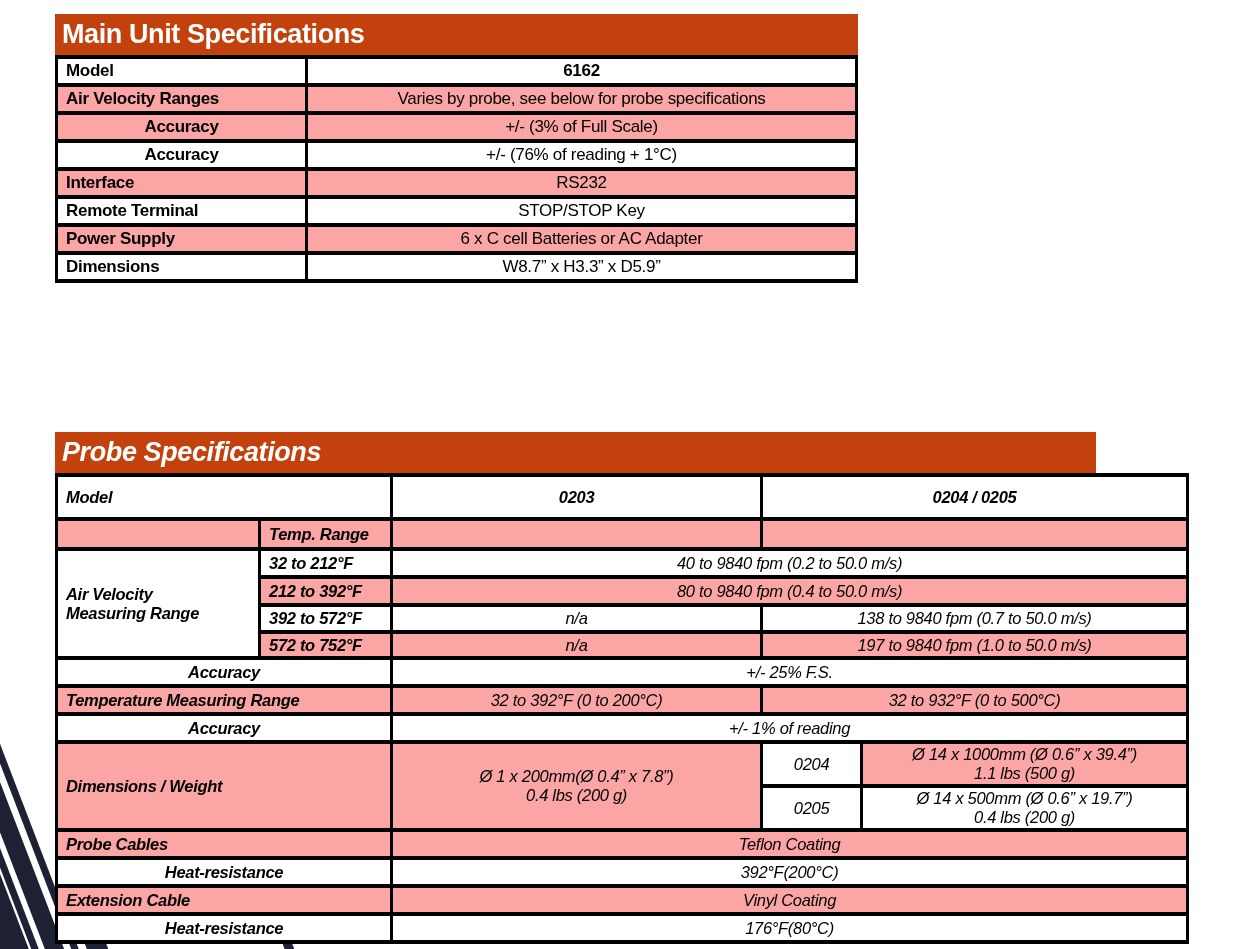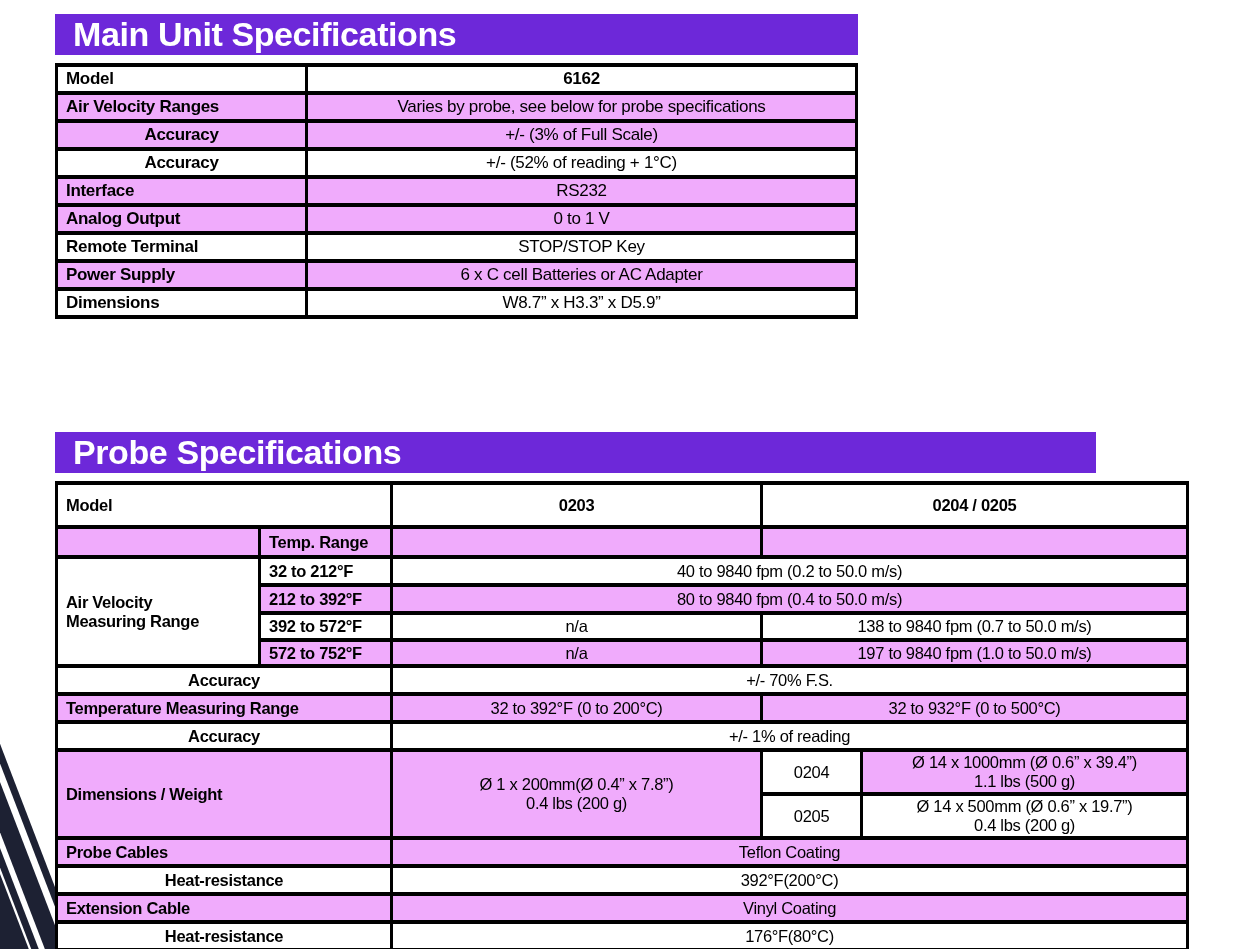--- a/index.html
+++ b/index.html
@@ -11,30 +11,30 @@
   .stripe{position:absolute;background:#1d2133;transform:rotate(-21deg);}
   .s1{left:12px;top:-36px;width:7px;height:420px;}
   .s2{left:-14px;top:-36px;width:18px;height:420px;}
   .s3{left:-28px;top:-36px;width:7px;height:420px;}
   .s4{left:-68px;top:-36px;width:36px;height:420px;}
   .s5{left:283px;top:299px;width:9px;height:50px;}
   .s6{left:86px;top:300px;width:20px;height:50px;}
 
   .tbl-wrap{position:absolute;background:#fff;z-index:1;}
   .main-wrap{left:55px;top:14px;width:803px;}
-  .probe-wrap{left:55px;top:432px;width:1041px;}
+  .probe-wrap{left:55px;top:432px;width:1041px;font-style:italic;}
 
-  .bar{background:#6d28d9;color:#fff;height:41px;line-height:41px;font-size:34px;font-weight:bold;
-       padding-left:18px;letter-spacing:-0.4px;white-space:nowrap;}
+  .bar{background:#c2410c;color:#fff;height:41px;line-height:41px;font-size:27px;font-weight:bold;
+       padding-left:7px;letter-spacing:-0.4px;white-space:nowrap;}
 
-  table{border-collapse:collapse;table-layout:fixed;width:100%;background:#fff;margin-top:8px;}
+  table{border-collapse:collapse;table-layout:fixed;width:100%;background:#fff;}
   td{border:3px solid #000;border-top-width:4px;border-bottom-width:4px;
      font-size:17px;letter-spacing:-0.3px;vertical-align:middle;overflow:hidden;}
   .probe-wrap td{font-size:16.5px;}
-  .g{background:#f0abfc;}
+  .g{background:#fca5a5;}
   .b{font-weight:bold;}
   .l{text-align:left;padding:0 8px;}
   .c{text-align:center;padding:0 4px;}
   .small{font-size:15.5px;line-height:1.13;}
   .r28{height:28px;} .r27{height:27px;} .r26{height:26px;} .r30{height:30px;} .r44{height:44px;}
 </style>
 </head>
 <body>
 
 <div class="page">
@@ -63,29 +63,25 @@
       <tr class="r28">
         <td class="l b g">Air Velocity Ranges</td>
         <td class="c g">Varies by probe, see below for probe specifications</td>
       </tr>
       <tr class="r28">
         <td class="c b g">Accuracy</td>
         <td class="c g">+/- (3% of Full Scale)</td>
       </tr>
       <tr class="r28">
         <td class="c b">Accuracy</td>
-        <td class="c">+/- (52% of reading + 1°C)</td>
+        <td class="c">+/- (76% of reading + 1°C)</td>
       </tr>
       <tr class="r28">
         <td class="l b g">Interface</td>
         <td class="c g">RS232</td>
-      </tr>
-      <tr class="r28">
-        <td class="l b g">Analog Output</td>
-        <td class="c g">0 to 1 V</td>
       </tr>
       <tr class="r28">
         <td class="l b">Remote Terminal</td>
         <td class="c">STOP/STOP Key</td>
       </tr>
       <tr class="r28">
         <td class="l b g">Power Supply</td>
         <td class="c g">6 x C cell Batteries or AC Adapter</td>
       </tr>
       <tr class="r28">
@@ -135,21 +131,21 @@
         <td class="c">n/a</td>
         <td colspan="2" class="c">138 to 9840 fpm (0.7 to 50.0 m/s)</td>
       </tr>
       <tr class="r26">
         <td class="l b g">572 to 752°F</td>
         <td class="c g">n/a</td>
         <td colspan="2" class="c g">197 to 9840 fpm (1.0 to 50.0 m/s)</td>
       </tr>
       <tr class="r28">
         <td colspan="2" class="c b">Accuracy</td>
-        <td colspan="3" class="c">+/- 70% F.S.</td>
+        <td colspan="3" class="c">+/- 25% F.S.</td>
       </tr>
       <tr class="r28">
         <td colspan="2" class="l b g">Temperature Measuring Range</td>
         <td class="c g">32 to 392°F (0 to 200°C)</td>
         <td colspan="2" class="c g">32 to 932°F (0 to 500°C)</td>
       </tr>
       <tr class="r28">
         <td colspan="2" class="c b">Accuracy</td>
         <td colspan="3" class="c">+/- 1% of reading</td>
       </tr>

